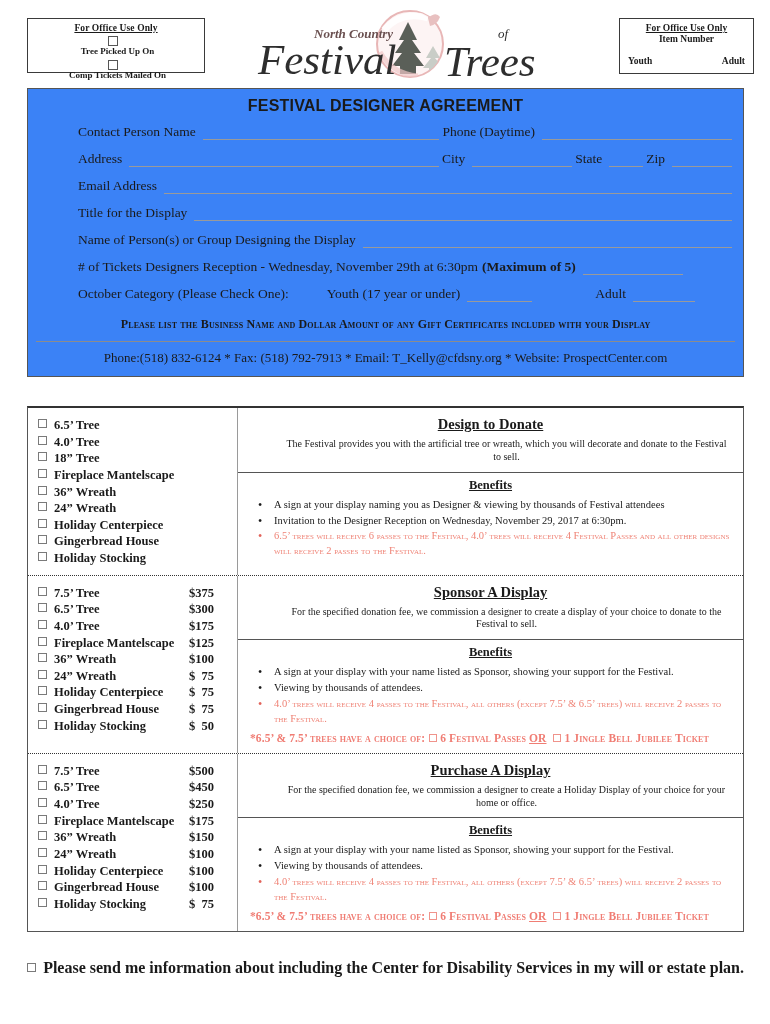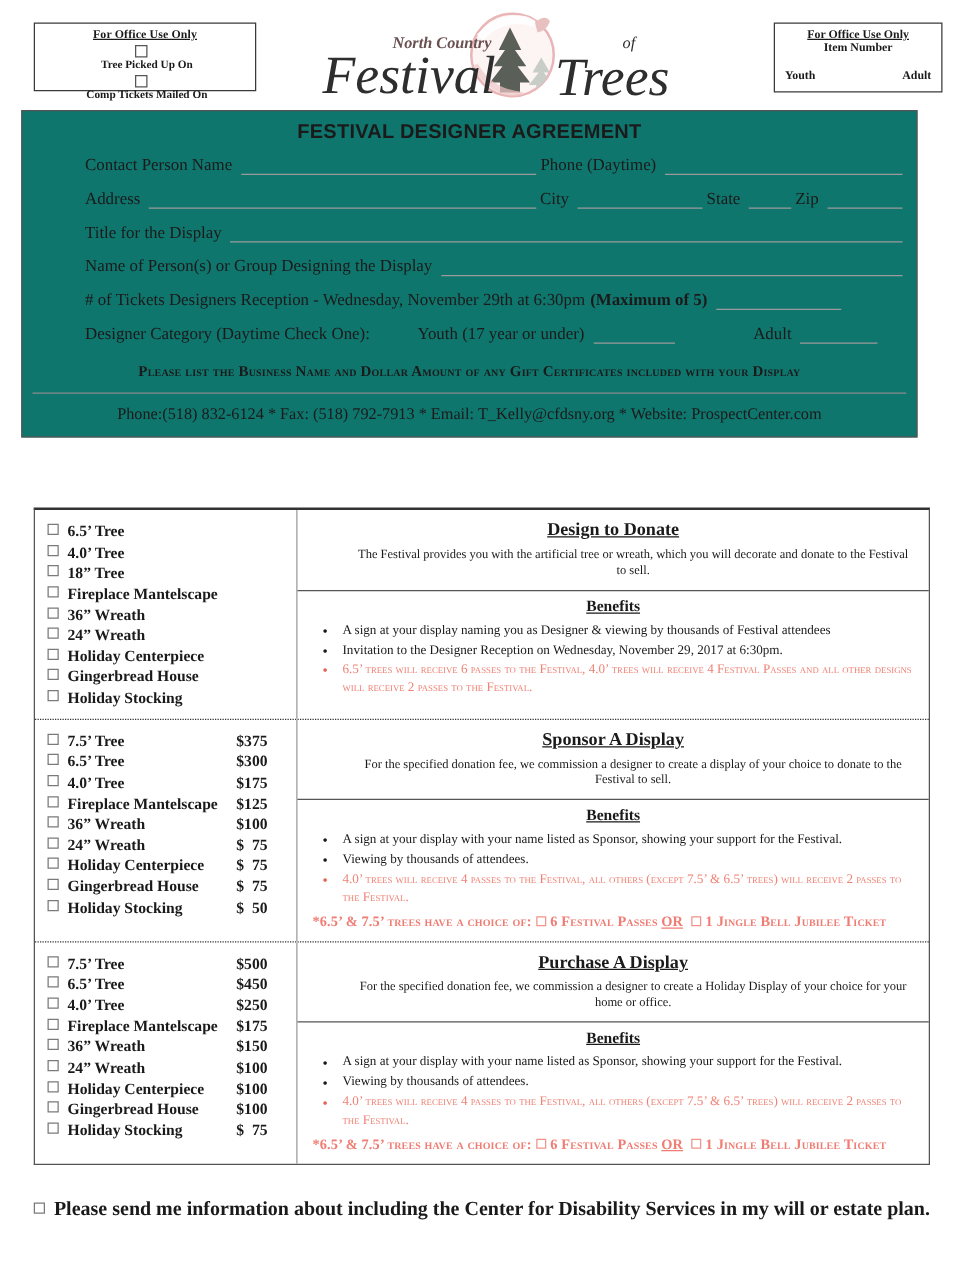--- a/index.html
+++ b/index.html
@@ -108,26 +108,26 @@
     left: 252px;
     top: 8px;
     width: 290px;
     height: 78px;
   }
   .logo svg { display: block; }
 
   
   .formbox {
     position: absolute;
-    left: 17px;
+    left: 27px;
     top: 88px;
     width: 717px;
     border: 1.5px solid #555;
     box-sizing: border-box;
-    background: #0f766e;
+    background: #3b82f6;
   }
   .form-title {
     text-align: center;
     font-family: "Liberation Sans", "DejaVu Sans", sans-serif;
     font-size: 16px;
     font-weight: bold;
     letter-spacing: .2px;
     padding: 8px 0 9px 0;
   }
   .frow {
@@ -397,39 +397,43 @@
       <span class="lbl">Address</span>
       <span class="fill"></span>
       <span class="lbl">City</span>
       <span class="fill w5"></span>
       <span class="lbl">State</span>
       <span class="fill w3"></span>
       <span class="lbl">Zip</span>
       <span class="fill w4"></span>
     </div>
 
+    <div class="frow">
+      <span class="lbl">Email Address</span>
+      <span class="fill"></span>
+    </div>
 
     <div class="frow">
       <span class="lbl">Title for the Display</span>
       <span class="fill"></span>
     </div>
 
     <div class="frow">
       <span class="lbl">Name of Person(s) or Group Designing the Display</span>
       <span class="fill"></span>
     </div>
 
     <div class="frow">
       <span class="lbl"># of Tickets Designers Reception - Wednesday, November 29th at 6:30pm</span>
       <b class="lbl">(Maximum of 5)</b>
       <span class="fill w5"></span>
     </div>
 
     <div class="frow">
-      <span class="lbl">Designer Category (Daytime Check One):</span>
+      <span class="lbl">October Category (Please Check One):</span>
       <span class="lbl" style="padding-left:34px">Youth (17 year or under)</span>
       <span class="fill w6"></span>
       <span class="lbl" style="padding-left:60px">Adult</span>
       <span class="fill w7"></span>
     </div>
 
     <div class="giftline">Please list the Business Name and Dollar Amount of any Gift Certificates included with your Display</div>
 
     <div class="hrule"></div>
 

